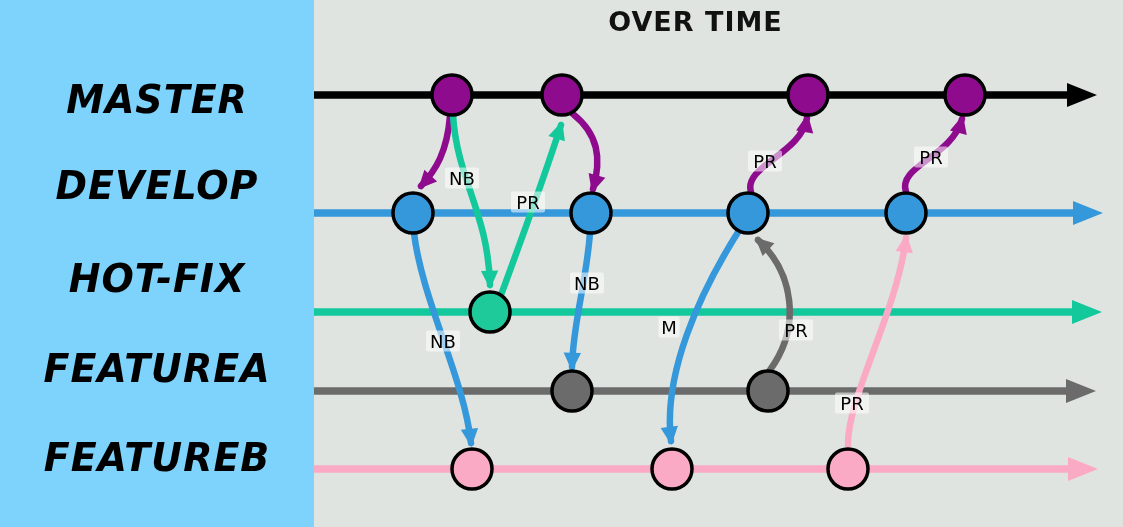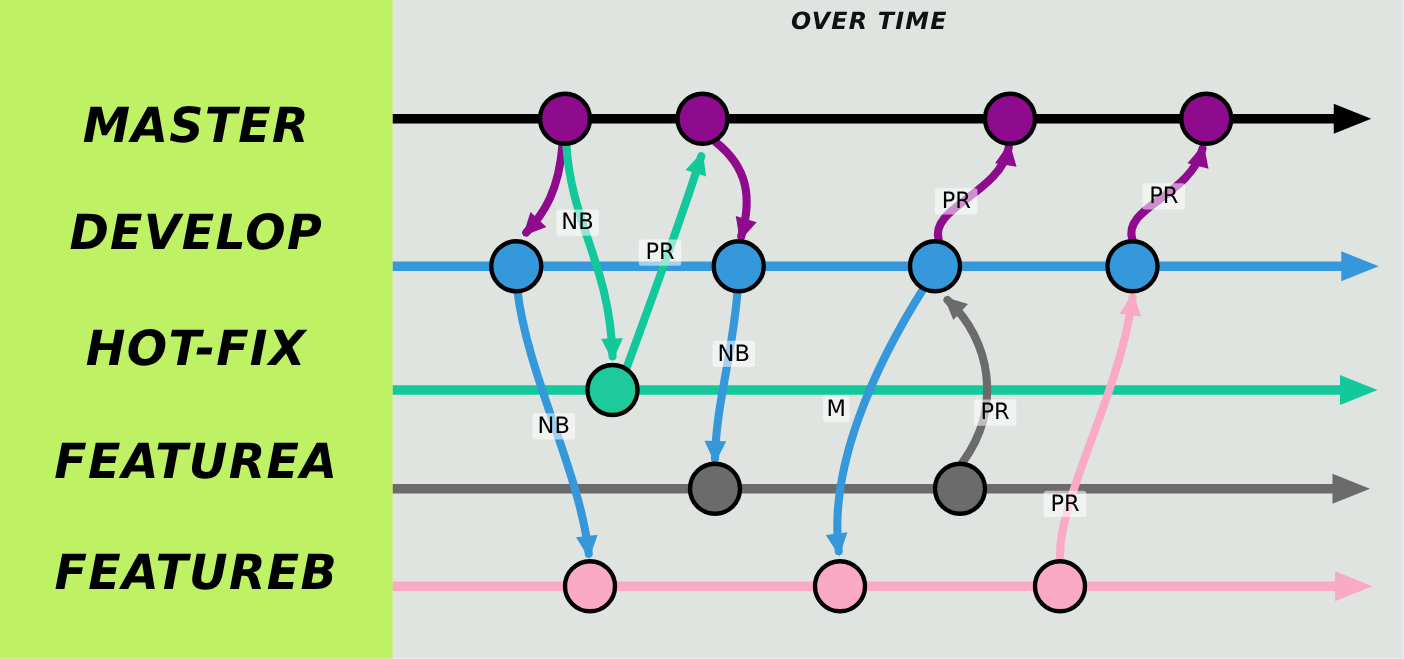--- a/index.html
+++ b/index.html
@@ -9,21 +9,21 @@
   .branch-label{
     position:absolute;left:0;width:100%;height:54px;line-height:54px;
     text-align:center;font-weight:bold;font-style:italic;font-size:38px;
     letter-spacing:1px;color:#000;font-family:"DejaVu Sans",sans-serif;
     transform:scaleY(1.02);
   }
   .canvas{position:absolute;left:0;top:0;width:1123px;height:527px;}
   .title{
     position:absolute;left:314px;right:0;top:6px;height:34px;
     padding-right:46px;text-align:center;
-    font-weight:bold;font-style:italic;font-size:19px;letter-spacing:1px;color:#111;
+    font-weight:bold;font-size:27px;letter-spacing:1px;color:#111;
   }
   svg{position:absolute;left:0;top:0;z-index:1;}
 </style>
 </head>
 <body>
 
 <div class="stage" style="background: rgb(223, 228, 225);">
   <div class="canvas">
     <div class="title">OVER TIME</div>
     <svg id="diagram-svg" width="1123" height="527" viewBox="0 0 1123 527">
@@ -92,20 +92,20 @@
         <rect x="779" y="319.5" width="34" height="21" rx="2" fill="rgba(255,255,255,0.55)"></rect>
         <text x="796" y="330" text-anchor="middle" dominant-baseline="central" font-size="18" font-family="&quot;DejaVu Sans&quot;, sans-serif" fill="#000000">PR</text>
         <rect x="835" y="392.5" width="34" height="21" rx="2" fill="rgba(255,255,255,0.55)"></rect>
         <text x="852" y="403" text-anchor="middle" dominant-baseline="central" font-size="18" font-family="&quot;DejaVu Sans&quot;, sans-serif" fill="#000000">PR</text>
         <rect x="748" y="150.5" width="34" height="21" rx="2" fill="rgba(255,255,255,0.55)"></rect>
         <text x="765" y="161" text-anchor="middle" dominant-baseline="central" font-size="18" font-family="&quot;DejaVu Sans&quot;, sans-serif" fill="#000000">PR</text>
         <rect x="914" y="146.5" width="34" height="21" rx="2" fill="rgba(255,255,255,0.55)"></rect>
         <text x="931" y="157" text-anchor="middle" dominant-baseline="central" font-size="18" font-family="&quot;DejaVu Sans&quot;, sans-serif" fill="#000000">PR</text>
       </svg>
   </div>
-  <aside class="sidebar" style="background: #bef264;">
+  <aside class="sidebar" style="background: #7dd3fc;">
       <div class="branch-label" style="top: 73px;">MASTER</div>
       <div class="branch-label" style="top: 159px;">DEVELOP</div>
       <div class="branch-label" style="top: 252px;">HOT-FIX</div>
       <div class="branch-label" style="top: 342px;">FEATUREA</div>
       <div class="branch-label" style="top: 431px;">FEATUREB</div>
     </aside>
 </div>
 
 </body></html>

